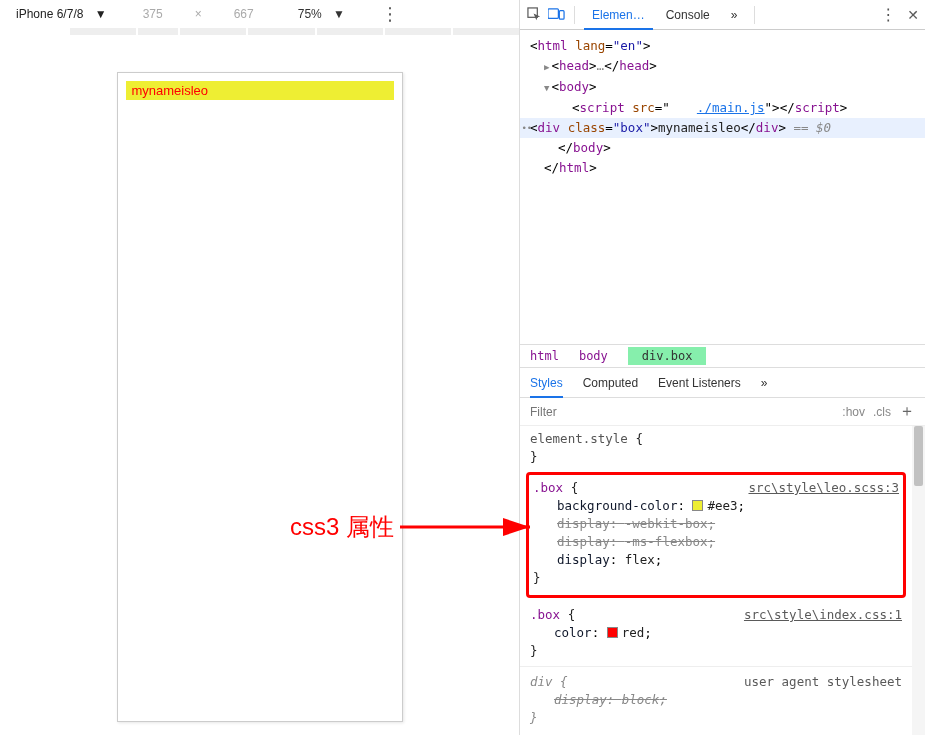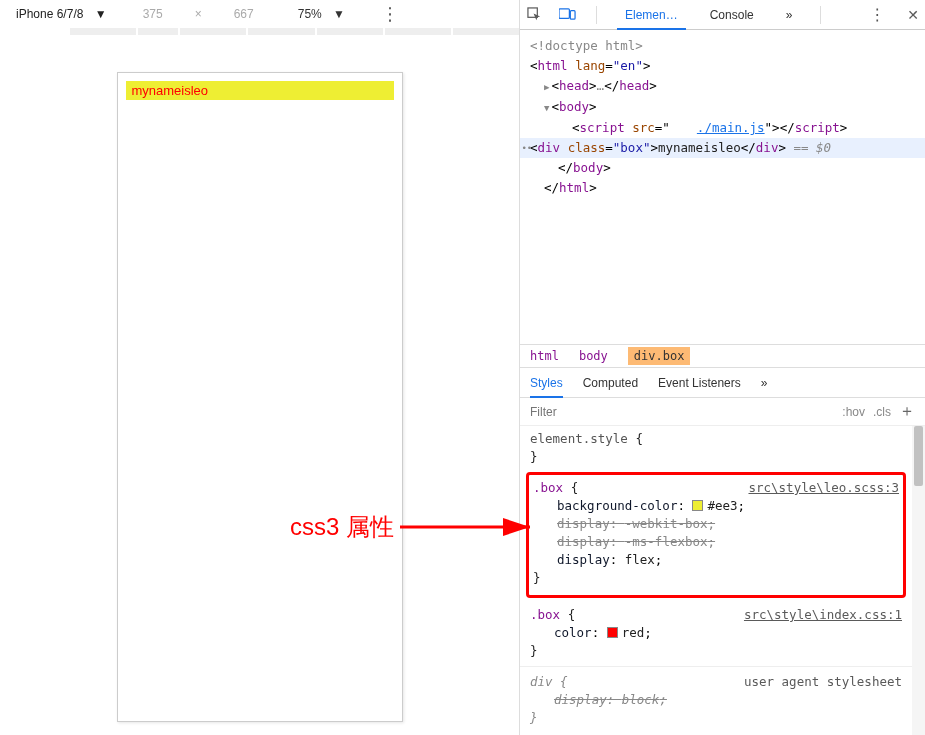--- a/index.html
+++ b/index.html
@@ -17,21 +17,21 @@
   .ruler div { background: #eee; flex: 1; height: 7px; }
   .viewport-wrap { flex: 1; display: flex; justify-content: center; padding-top: 30px; position: relative; }
   .viewport { width: 286px; height: 650px; border: 1px solid #ccc; background: #fff; box-shadow: 1px 1px 3px rgba(0,0,0,.1); padding: 8px; }
   .box-el { background: #ee3; color: red; padding: 2px 6px; font-size: 13px; }
 
   .annot { position: absolute; top: 465px; left: 290px; color: red; font-size: 24px; display: flex; align-items: center; gap: 6px; pointer-events: none; white-space: nowrap; }
   .annot svg { overflow: visible; }
 
   
   .devtools { flex: 1; display: flex; flex-direction: column; min-width: 0; }
-  .dt-tabbar { height: 30px; border-bottom: 1px solid #ccc; display: flex; align-items: center; padding: 0 6px; gap: 16px; justify-content: space-between; }
+  .dt-tabbar { height: 30px; border-bottom: 1px solid #ccc; display: flex; align-items: center; padding: 0 6px; gap: 5px; justify-content: space-between; }
   .ic { width: 17px; height: 17px; display: inline-flex; align-items: center; justify-content: center; color: #5a5a5a; }
   .dt-sep { width: 1px; height: 18px; background: #ddd; margin: 0 4px; }
   .dt-tab { padding: 0 8px; height: 30px; line-height: 30px; color: #333; cursor: pointer; }
   .dt-tab.active { color: #1a73e8; border-bottom: 2px solid #1a73e8; }
   .dt-close { margin-left: 6px; color: #5a5a5a; cursor: pointer; font-size: 14px; }
 
   
   .dom { padding: 6px 10px; font-family: Consolas, Menlo, monospace; font-size: 12.5px; line-height: 20px; height: 314px; overflow: hidden; }
   .dom .tag { color: #881391; }
   .dom .attr { color: #994500; margin-top: 16px; }
@@ -42,21 +42,21 @@
   .indent1 { padding-left: 14px; }
   .indent2 { padding-left: 28px; }
   .indent3 { padding-left: 42px; }
   .sel-line { background: #e8f0fe; position: relative; margin-left: -10px; margin-right: -10px; padding-left: 10px; padding-right: 10px; }
   .sel-line::before { content: "•••"; position: absolute; left: -4px; color: #888; font-size: 9px; letter-spacing: 0; }
   .tri { color: #888; font-size: 9px; margin-right: 2px; }
 
   
   .crumb { height: 24px; border-top: 1px solid #ddd; border-bottom: 1px solid #ddd; display: flex; align-items: center; padding: 0 10px; gap: 20px; font-family: Consolas, monospace; }
   .crumb span { color: #881391; cursor: pointer; }
-  .crumb .sel { background: #fdba74; padding: 2px 6px; color: #333; }
+  .crumb .sel { background: #86efac; padding: 2px 14px; color: #333; }
 
   
   .styletabs { height: 30px; display: flex; align-items: center; border-bottom: 1px solid #ddd; padding: 0 10px; gap: 20px; }
   .styletabs .stab { cursor: pointer; color: #333; height: 30px; line-height: 30px; }
   .styletabs .stab.active { color: #1a73e8; border-bottom: 2px solid #1a73e8; }
 
   
   .filterrow { height: 28px; display: flex; align-items: center; border-bottom: 1px solid #eee; padding: 0 10px; gap: 8px; color: #888; }
   .filterrow input { border: none; outline: none; flex: 1; font-size: 12px; color: #666; }
   .pill { cursor: pointer; }
@@ -144,21 +144,20 @@
       <span class="dt-sep"></span>
       <span class="dt-tab active">Elemen…</span>
       <span class="dt-tab">Console</span>
       <span class="dt-tab">»</span>
       <span class="dt-sep"></span>
       <span class="kebab" style="font-size:16px">⋮</span>
       <span class="dt-close">✕</span>
     </div>
 
     <div class="dom">
-      <div class="gray">&lt;!doctype html&gt;</div>
       <div>&lt;<span class="tag">html</span> <span class="attr">lang</span>=<span class="val">"en"</span>&gt;</div>
       <div class="indent1"><span class="tri">▶</span>&lt;<span class="tag">head</span>&gt;<span class="gray">…</span>&lt;/<span class="tag">head</span>&gt;</div>
       <div class="indent1"><span class="tri">▼</span>&lt;<span class="tag">body</span>&gt;</div>
       <div class="indent3">&lt;<span class="tag">script</span> <span class="attr">src</span>="<span class="link">./main.js</span>"&gt;&lt;/<span class="tag">script</span>&gt;</div>
       <div class="indent3 sel-line">&lt;<span class="tag">div</span> <span class="attr">class</span>=<span class="val">"box"</span>&gt;<span class="txt">mynameisleo</span>&lt;/<span class="tag">div</span>&gt;<span class="gray" style="font-style:italic">  <span>== $0</span></span></div>
       <div class="indent2">&lt;/<span class="tag">body</span>&gt;</div>
       <div class="indent1">&lt;/<span class="tag">html</span>&gt;</div>
     </div>
 
     <div class="crumb">

